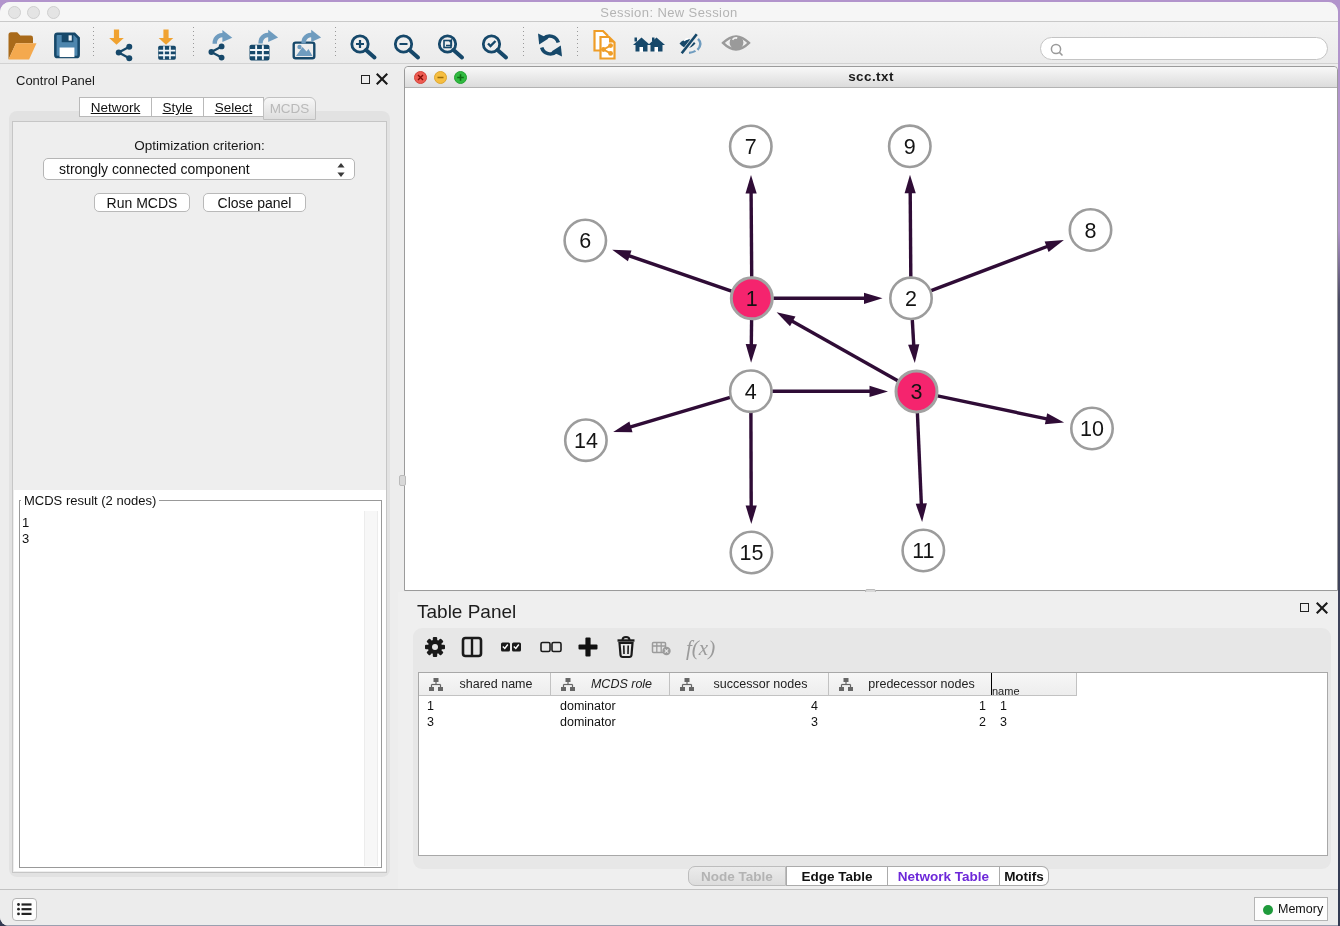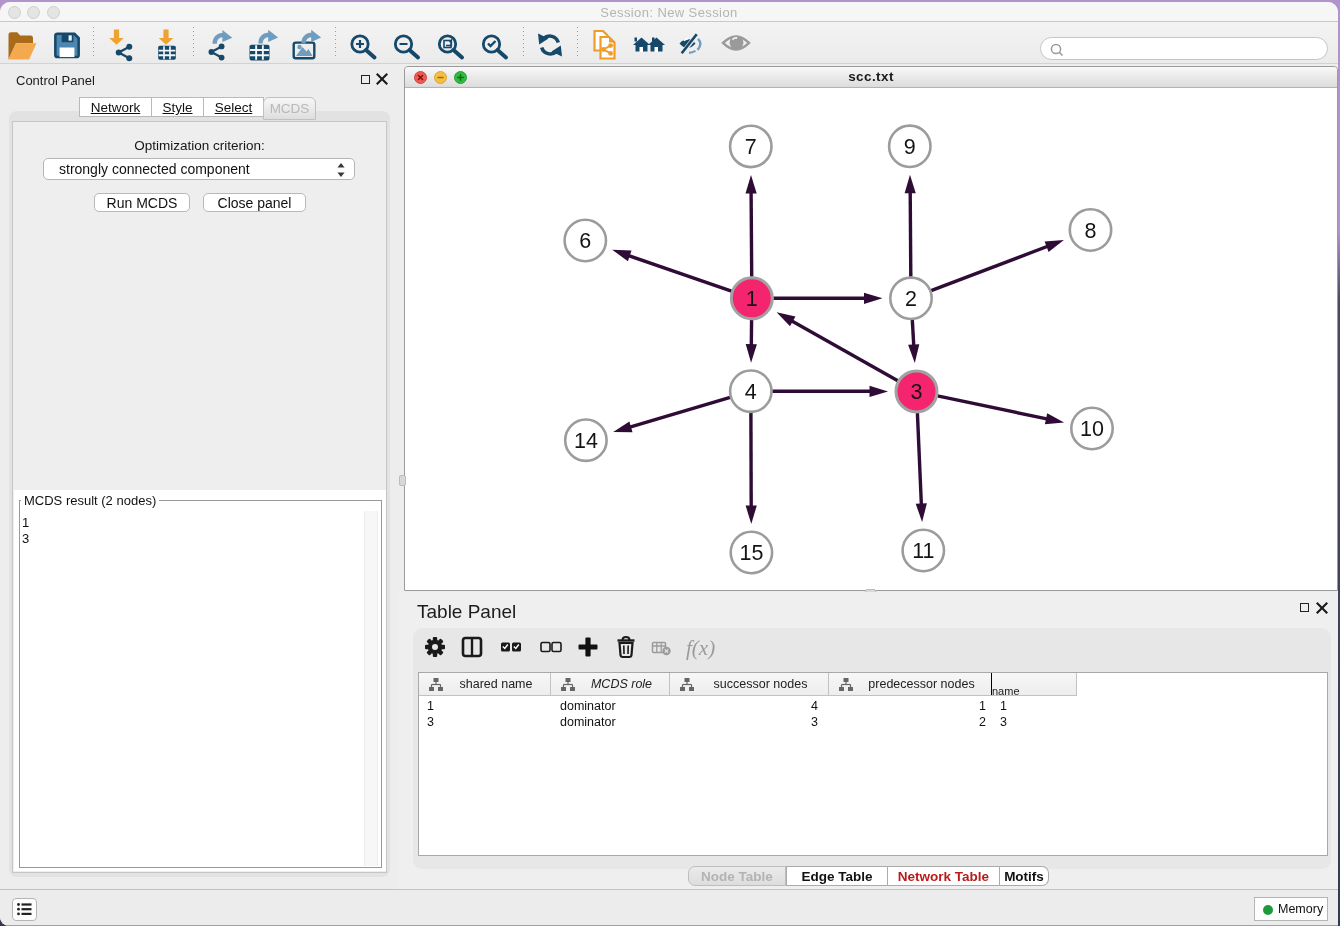--- a/index.html
+++ b/index.html
@@ -418,21 +418,21 @@
   <div class="abs" style="left:560px;top:713px;font-size:12.5px;color:#111;">dominator</div>
   <div class="abs" style="left:700px;top:697px;width:118px;text-align:right;font-size:12.5px;color:#111;">4</div>
   <div class="abs" style="left:700px;top:713px;width:118px;text-align:right;font-size:12.5px;color:#111;">3</div>
   <div class="abs" style="left:860px;top:697px;width:126px;text-align:right;font-size:12.5px;color:#111;">1</div>
   <div class="abs" style="left:860px;top:713px;width:126px;text-align:right;font-size:12.5px;color:#111;">2</div>
   <div class="abs" style="left:1000px;top:697px;font-size:12.5px;color:#111;">1</div>
   <div class="abs" style="left:1000px;top:713px;font-size:12.5px;color:#111;">3</div>
 
   <div class="abs" style="left:688px;top:864px;width:98px;height:20px;line-height:20px;text-align:center;font-size:13.5px;font-weight:600;color:#b3b3b3;background:linear-gradient(#ebebeb,#dddddd);border:1px solid #bdbdbd;border-radius:7px 0 0 7px;box-sizing:border-box;">Node Table</div>
   <div class="abs" style="left:786px;top:864px;width:102px;height:20px;line-height:20px;text-align:center;font-size:13.5px;font-weight:600;color:#111;background:#fff;border:1px solid #ababab;box-sizing:border-box;">Edge Table</div>
-  <div class="abs" style="left:888px;top:864px;width:112px;height:20px;line-height:20px;text-align:center;font-size:13.5px;font-weight:600;color:#b91c1c;background:#fff;border:1px solid #ababab;border-left:none;box-sizing:border-box;">Network Table</div>
+  <div class="abs" style="left:888px;top:864px;width:112px;height:20px;line-height:20px;text-align:center;font-size:13.5px;font-weight:600;color:#6d28d9;background:#fff;border:1px solid #ababab;border-left:none;box-sizing:border-box;">Network Table</div>
   <div class="abs" style="left:1000px;top:864px;width:49px;height:20px;line-height:20px;text-align:center;font-size:13.5px;font-weight:600;color:#111;background:#fff;border:1px solid #ababab;border-left:none;border-radius:0 7px 7px 0;box-sizing:border-box;">Motifs</div>
 
   <div class="abs" style="left:0;top:887px;width:1338px;height:35px;background:#ececec;border-top:1px solid #c2c2c2;"></div>
   <div class="abs" style="left:12px;top:896px;width:25px;height:23px;background:#fdfdfd;border:1px solid #b5b5b5;border-radius:4px;box-sizing:border-box;">
     <svg width="15" height="13" viewBox="0 0 15 13" style="position:absolute;left:4px;top:4px">
       <g fill="#222">
           <circle cx="1.5" cy="1.5" r="1.4"></circle>
           <circle cx="1.5" cy="6.2" r="1.4"></circle>
           <circle cx="1.5" cy="10.9" r="1.4"></circle>
       <rect x="4.5" y="0.4" width="10" height="2.2"></rect>

